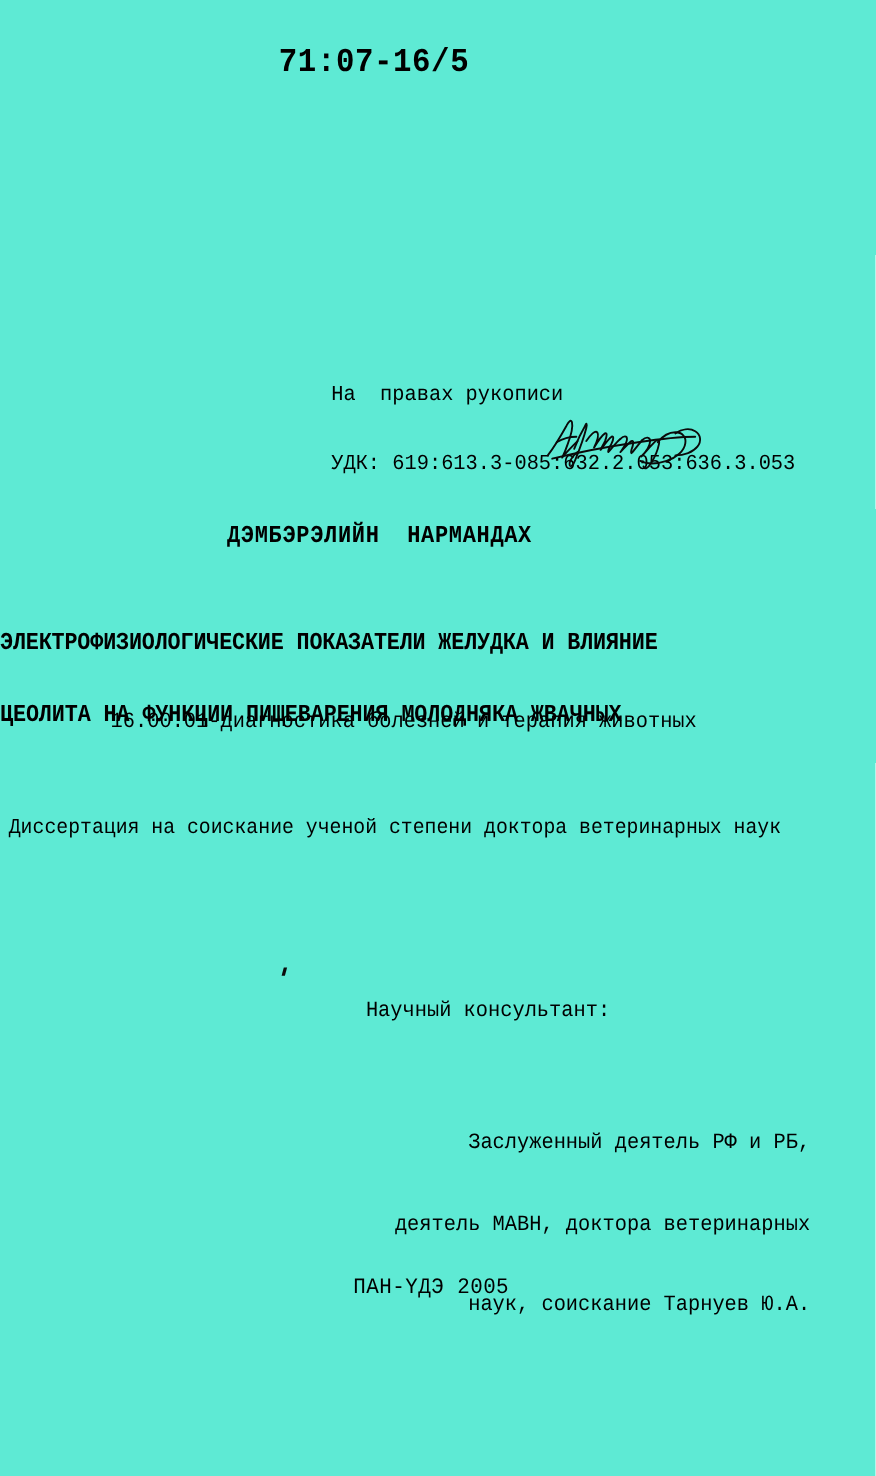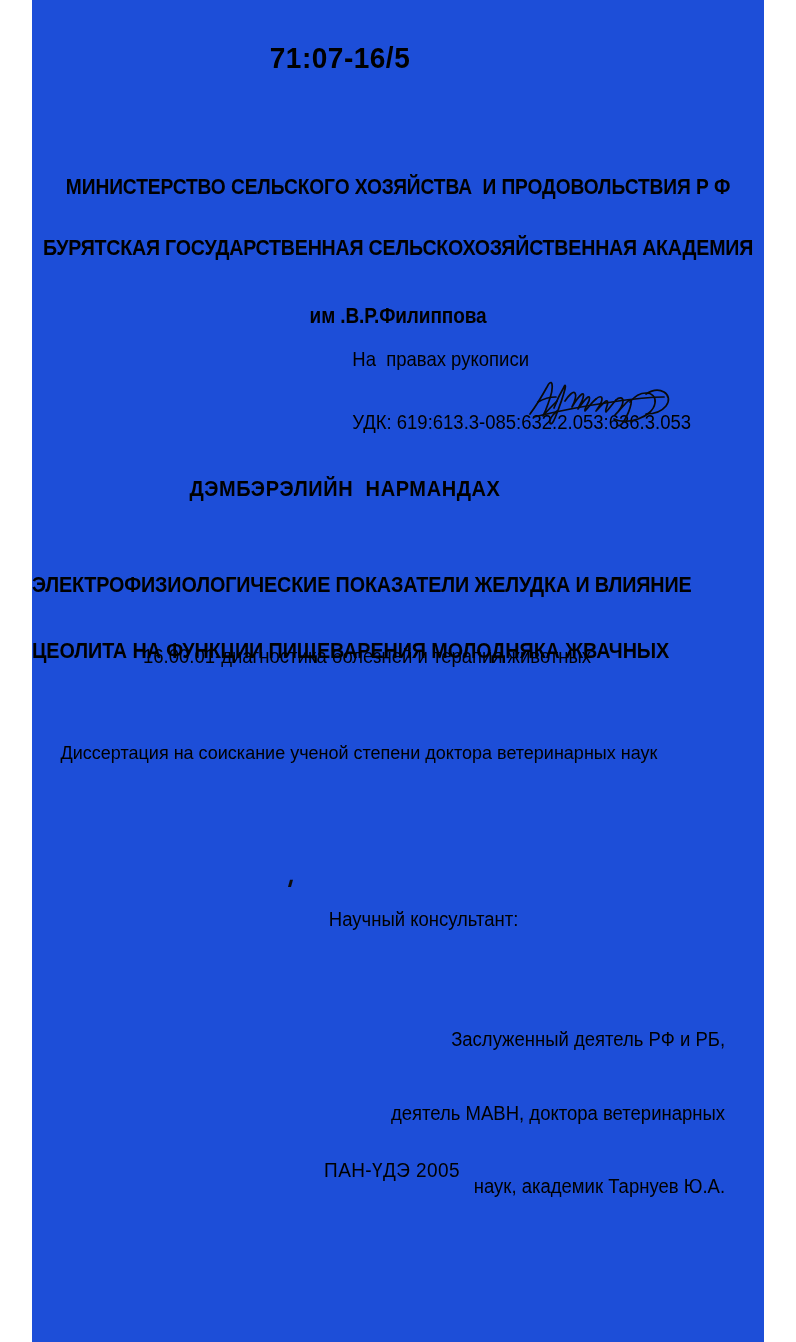--- a/index.html
+++ b/index.html
@@ -4,26 +4,26 @@
 <title>Dissertation Title Page</title>
 <style>
   html, body {
     margin: 0;
     padding: 0;
     background: #ffffff;
   }
 
   .page {
     position: relative;
-    width: 732px;
+    width: 796px;
     height: 1342px;
     margin: 0 auto;
-    background: #1d4ed8;
+    background: #5eead4;
     color: #000000;
-    font-family: Liberation Sans, sans-serif;
+    font-family: Liberation Mono, monospace;
     overflow: hidden;
     -webkit-font-smoothing: none;
   }
 
   
   .tx {
     position: absolute;
     white-space: pre;
     line-height: 1.0;
   }
@@ -181,25 +181,20 @@
     transform: translateX(-6px) scaleY(1.06);
   }
 </style>
 </head>
 <body>
 
 <div class="page">
 
   <div class="tx call-number">71:07-16/5</div>
 
-  <div class="tx org-block">
-    <div class="org-line l1">МИНИСТЕРСТВО СЕЛЬСКОГО ХОЗЯЙСТВА  И ПРОДОВОЛЬСТВИЯ Р Ф</div>
-    <div class="org-line l2">БУРЯТСКАЯ ГОСУДАРСТВЕННАЯ СЕЛЬСКОХОЗЯЙСТВЕННАЯ АКАДЕМИЯ</div>
-    <div class="org-line l3">им .В.Р.Филиппова</div>
-  </div>
 
   <div class="tx rights-block">
     <div class="rights-line">На  правах рукописи</div>
     <div class="udc-line">УДК: 619:613.3-085:632.2.053:636.3.053</div>
   </div>
 
   <div class="signature">
     <svg viewBox="0 0 160 62" xmlns="http://www.w3.org/2000/svg">
       <g fill="none" stroke="#0a0a0a" stroke-width="1.7" stroke-linecap="round" stroke-linejoin="round">
         <path d="M6 46 C12 38, 18 28, 23 19 C25 15, 27 13, 28 16 C29 20, 27 28, 24 36
@@ -235,19 +230,19 @@
   <div class="tx degree">Диссертация на соискание ученой степени доктора ветеринарных наук</div>
 
   <div class="tx consultant">
     <div class="consultant-heading">
       <span class="artifact-mark"></span>
       <span>Научный консультант:</span>
     </div>
     <div class="consultant-lines">
       <div class="consultant-line">Заслуженный деятель РФ и РБ,</div>
       <div class="consultant-line">деятель МАВН, доктора ветеринарных</div>
-      <div class="consultant-line">наук, академик Тарнуев Ю.А.</div>
+      <div class="consultant-line">наук, соискание Тарнуев Ю.А.</div>
     </div>
   </div>
 
   <div class="tx imprint">ПАН-ҮДЭ 2005</div>
 
 </div>
 
 </body></html>

